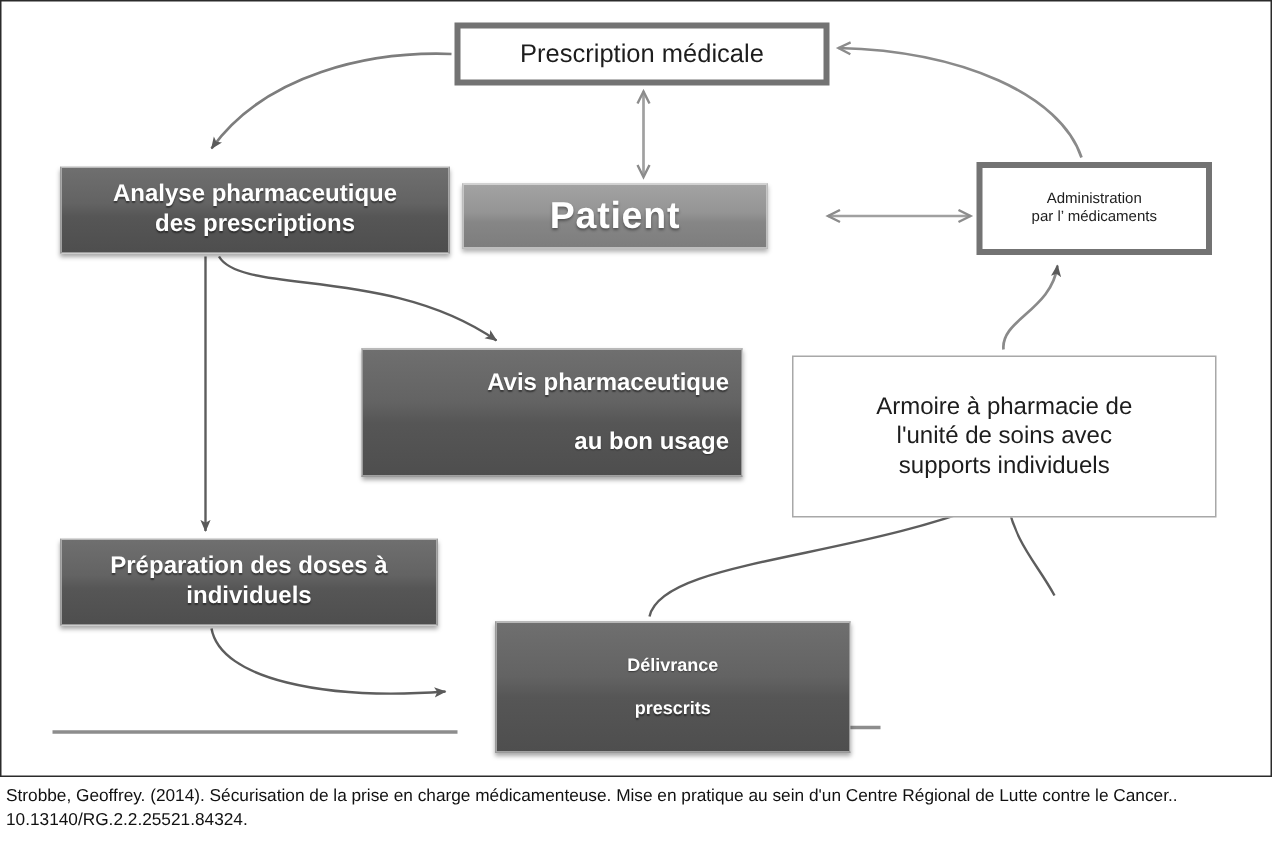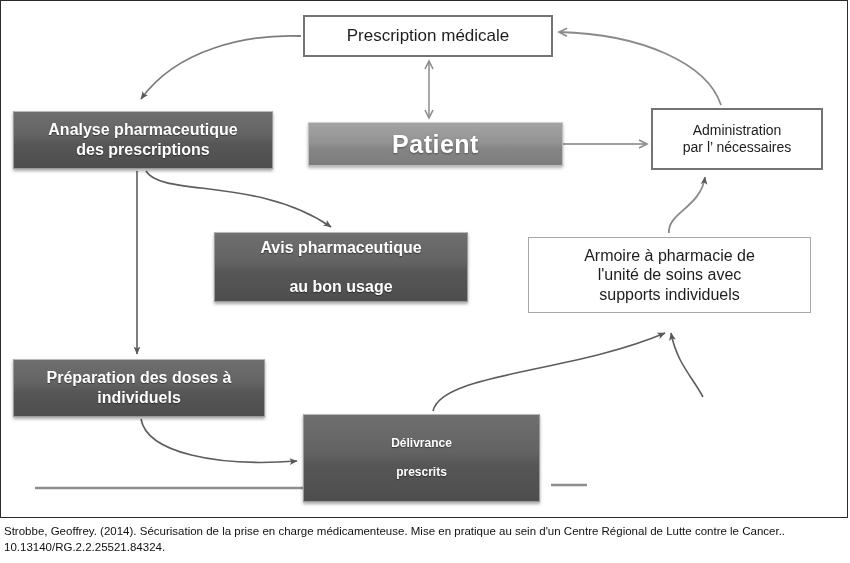--- a/index.html
+++ b/index.html
@@ -22,42 +22,43 @@
   }
 
   
   .node.dark{
     background:linear-gradient(to bottom,#6f6f6f 0%,#636363 42%,#565656 58%,#4e4e4e 100%);
     border:1px solid #9a9a9a;
     border-top-color:#b9b9b9;
     color:#ffffff;font-weight:bold;
     box-shadow:0 2px 3px rgba(0,0,0,.35);
     text-shadow:0 1px 1px rgba(0,0,0,.45);
+    margin-left:27px;
   }
   
   .node.mid{
     background:linear-gradient(to bottom,#a3a3a3 0%,#949494 45%,#868686 60%,#7d7d7d 100%);
     border:1px solid #bdbdbd;
     border-top-color:#d2d2d2;
     color:#ffffff;font-weight:bold;
     box-shadow:0 2px 3px rgba(0,0,0,.3);
     text-shadow:0 1px 2px rgba(0,0,0,.4);
   }
   
   .node.light{
-    background:#ffffff;border:2px solid #737373;color:#1d1d1d;font-weight:normal;
+    background:#ffffff;border:4px solid #737373;color:#1d1d1d;font-weight:normal;
   }
   .node.light.thin{border:1px solid #a8a8a8;}
 
   #node-prescription{left:302px;top:14px;width:250px;height:42px;font-size:17px;}
   #node-analyse{left:12px;top:110px;width:260px;height:58px;font-size:16px;}
-  #node-patient{left:307px;top:121px;width:255px;height:44px;font-size:25px;letter-spacing:.5px;}
-  #node-administration{left:650px;top:107px;width:172px;height:62px;font-size:14px;}
-  #node-avis{left:213px;top:231px;width:254px;height:70px;font-size:16px;}
-  #node-armoire{left:527px;top:236px;width:283px;height:76px;font-size:16px;}
+  #node-patient{left:307px;top:121px;width:204px;height:44px;font-size:25px;letter-spacing:.5px;}
+  #node-administration{left:650px;top:107px;width:157px;height:62px;font-size:10px;}
+  #node-avis{left:213px;top:231px;width:254px;height:86px;font-size:16px;text-align:right;}
+  #node-armoire{left:527px;top:236px;width:283px;height:108px;font-size:16px;}
   #node-preparation{left:12px;top:358px;width:252px;height:58px;font-size:16px;}
   #node-delivrance-prescrits{left:302px;top:413px;width:237px;height:88px;font-size:12px;}
   #node-delivrance-urgents{left:582px;top:399px;width:255px;height:85px;font-size:16px;}
 
   .node .lines{display:block;width:100%;padding:0 8px;box-sizing:border-box;}
 
   #caption{
     position:absolute;left:4px;top:523px;width:840px;
     font-family:"Liberation Sans",sans-serif;
     font-size:11.5px;line-height:1.42;color:#111;
@@ -119,21 +120,21 @@
       </span>
     </div>
 
     <div class="node mid" id="node-patient">
       <span class="lines">Patient</span>
     </div>
 
     <div class="node light" id="node-administration">
       <span class="lines">
         <span>Administration</span><br>
-        <span>par l’ nécessaires</span>
+        <span>par l’ médicaments</span>
       </span>
     </div>
 
     <div class="node dark" id="node-avis">
       <span class="lines">
         <span>Avis pharmaceutique</span><br>
         <br>
         <span>au bon usage</span>
       </span>
     </div>

